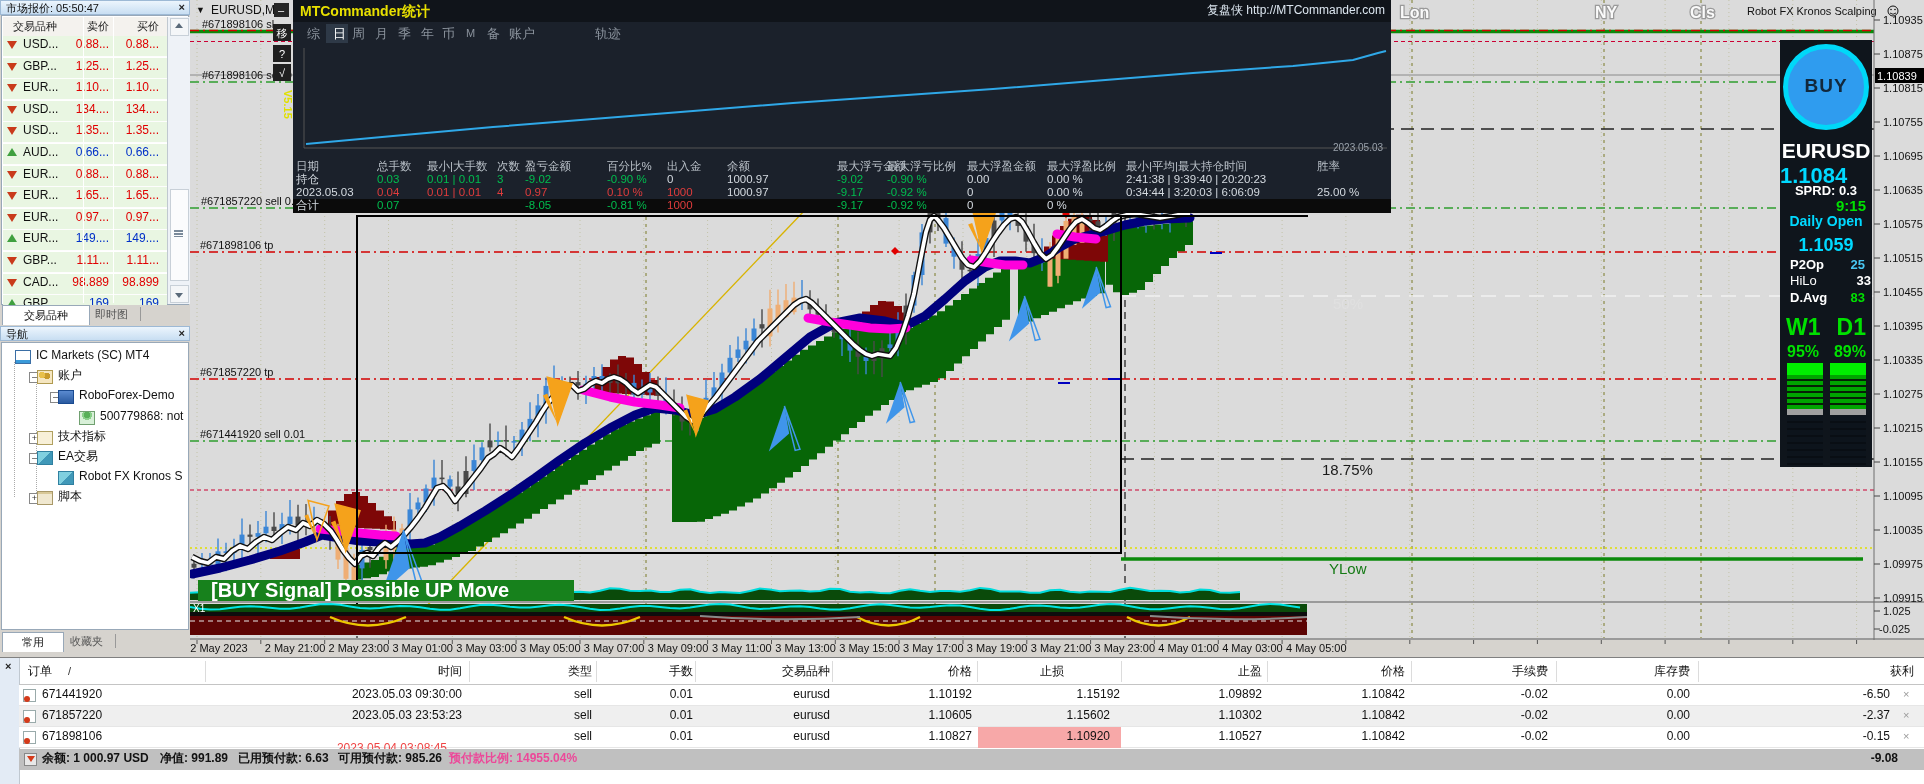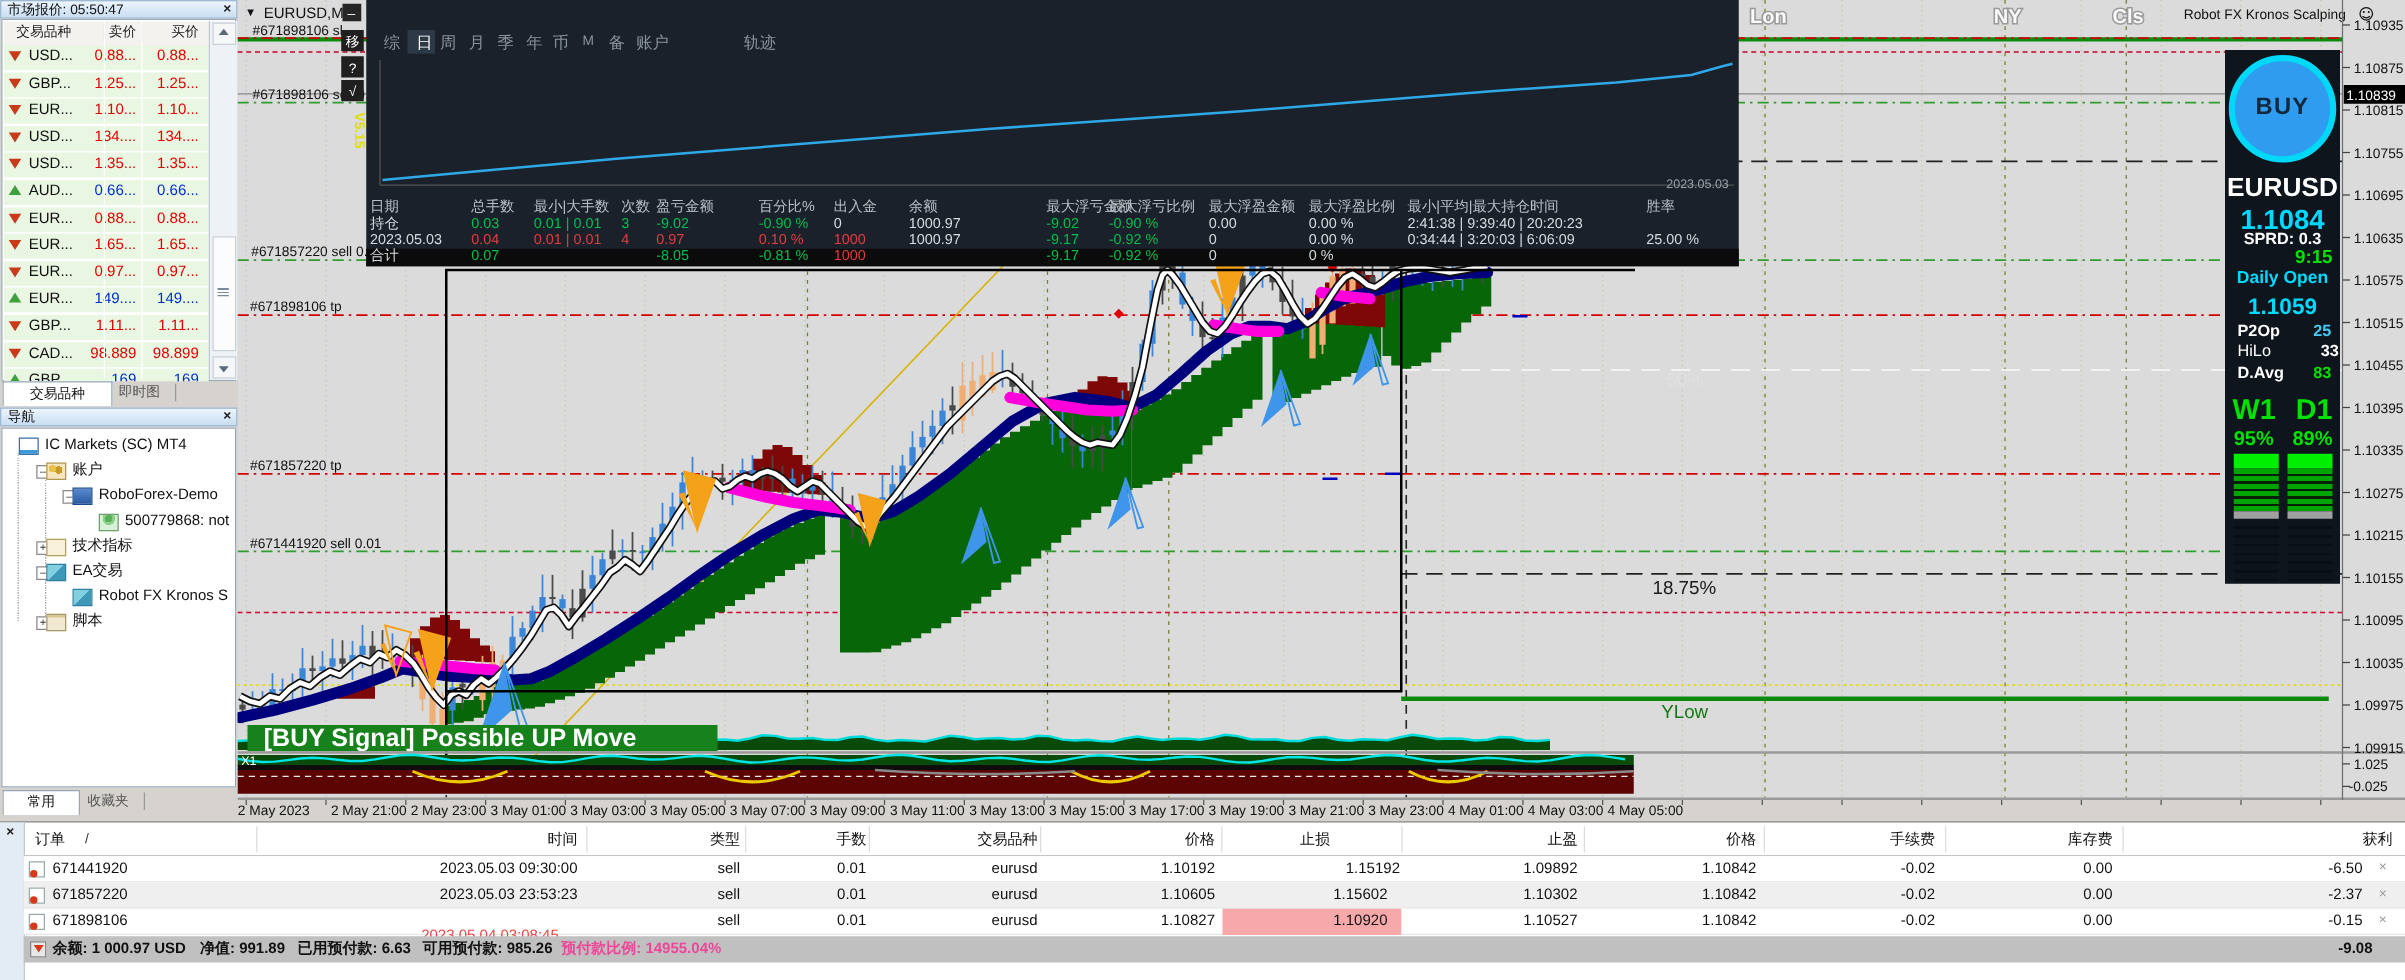--- a/index.html
+++ b/index.html
@@ -642,20 +642,24 @@
         <line x1="1684" y1="598" x2="1690" y2="598" stroke="#444" stroke-width="1"></line>
         <text x="1693" y="602" font-size="11" font-weight="normal" fill="#111" text-anchor="start">1.09915</text>
         <rect x="1685" y="68" width="49" height="15" fill="#000"></rect>
         <text x="1687" y="80" font-size="11" font-weight="normal" fill="#fff" text-anchor="start">1.10839</text>
         <text x="1693" y="615" font-size="11" font-weight="normal" fill="#111" text-anchor="start">1.025</text>
         <text x="1689" y="633" font-size="11" font-weight="normal" fill="#111" text-anchor="start">-0.025</text>
         <line x1="1684" y1="611" x2="1690" y2="611" stroke="#444" stroke-width="1"></line>
         <line x1="1684" y1="629" x2="1690" y2="629" stroke="#444" stroke-width="1"></line>
       </svg></div>
     <div style="position:absolute;left:293px;top:0px;width:1098px;height:213px;background:#1b212b;font-size:12px;">
+      <div style="position:absolute;left:0px;top:0px;width:1098px;height:22px;background:#10141a;">
+        <span style="position:absolute;left:7px;top:3px;font-size:14px;font-weight:bold;color:#e8e000">MTCommander统计</span>
+        <span style="position:absolute;right:6px;top:4px;font-size:12px;color:#dce6f0">复盘侠 http:<span></span>//MTCommander.com</span>
+      </div>
       <span style="position:absolute;left:33px;top:24px;width:22px;height:19px;background:#2e3947"></span>
       <span style="position:absolute;left:14px;top:27px;font-size:13px;color:#8a929c">综</span>
       <span style="position:absolute;left:40px;top:27px;font-size:13px;color:#fff">日</span>
       <span style="position:absolute;left:59px;top:27px;font-size:13px;color:#8a929c">周</span>
       <span style="position:absolute;left:82px;top:27px;font-size:13px;color:#8a929c">月</span>
       <span style="position:absolute;left:105px;top:27px;font-size:13px;color:#8a929c">季</span>
       <span style="position:absolute;left:128px;top:27px;font-size:13px;color:#8a929c">年</span>
       <span style="position:absolute;left:149px;top:27px;font-size:13px;color:#8a929c">币</span>
       <span style="position:absolute;left:173px;top:27px;font-size:11px;color:#8a929c">M</span>
       <span style="position:absolute;left:194px;top:27px;font-size:13px;color:#8a929c">备</span>
@@ -716,21 +720,21 @@
       <span style="position:absolute;left:374px;top:199px;font-size:11.5px;color:#e03c3c">1000</span>
       <span style="position:absolute;left:544px;top:199px;font-size:11.5px;color:#00bd4e">-9.17</span>
       <span style="position:absolute;left:594px;top:199px;font-size:11.5px;color:#00bd4e">-0.92 %</span>
       <span style="position:absolute;left:674px;top:199px;font-size:11.5px;color:#d4dae0">0</span>
       <span style="position:absolute;left:754px;top:199px;font-size:11.5px;color:#d4dae0">0 %</span>
     </div>
     <div style="position:absolute;left:1780px;top:40px;width:92px;height:427px;background:#0f151c;">
       <div style="position:absolute;left:3px;top:4px;width:86px;height:86px;border-radius:50%;background:#2f9cef;border:5px solid #00d8f8;box-sizing:border-box;"></div>
       <span style="position:absolute;left:0;right:0;top:35px;text-align:center;font-size:19px;font-weight:bold;color:#12283c;letter-spacing:1px">BUY</span>
       <span style="position:absolute;left:0;right:0;text-align:center;top:99px;font-size:21px;font-weight:bold;color:#fff">EURUSD</span>
-      <span style="position:absolute;left:0;right:0;text-align:center;top:123px;font-size:22px;font-weight:bold;color:#00d9ff">1.1084</span>
+      <span style="position:absolute;left:0;right:0;text-align:left;top:123px;font-size:22px;font-weight:bold;color:#00d9ff">1.1084</span>
       <span style="position:absolute;left:0;right:0;text-align:center;top:144px;font-size:13px;font-weight:bold;color:#fff">SPRD: 0.3</span>
       <span style="position:absolute;right:6px;top:157px;font-size:15px;font-weight:bold;color:#00e100">9:15</span>
       <span style="position:absolute;left:0;right:0;text-align:center;top:173px;font-size:14px;font-weight:bold;color:#00d9ff">Daily Open</span>
       <span style="position:absolute;left:0;right:0;text-align:center;top:195px;font-size:18px;font-weight:bold;color:#00d9ff">1.1059</span>
       <span style="position:absolute;left:10px;top:218px;font-size:13px;font-weight:bold;color:#fff">P2Op</span>
       <span style="position:absolute;right:7px;top:218px;font-size:13px;font-weight:bold;color:#49c7f2">25</span>
       <span style="position:absolute;left:10px;top:234px;font-size:13px;font-weight:normal;color:#fff">HiLo</span>
       <span style="position:absolute;right:1px;top:234px;font-size:13px;font-weight:bold;color:#fff">33</span>
       <span style="position:absolute;left:10px;top:251px;font-size:13px;font-weight:bold;color:#fff">D.Avg</span>
       <span style="position:absolute;right:7px;top:251px;font-size:13px;font-weight:bold;color:#00e100">83</span>

